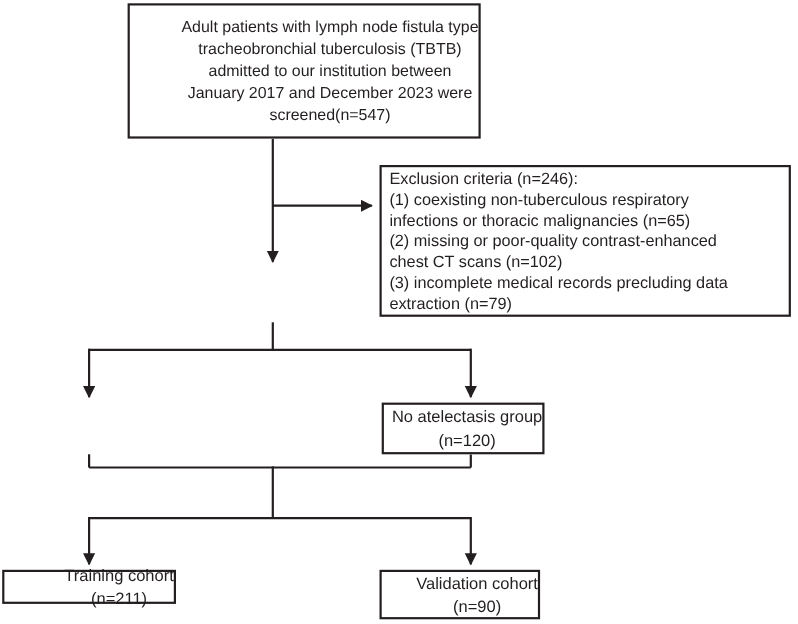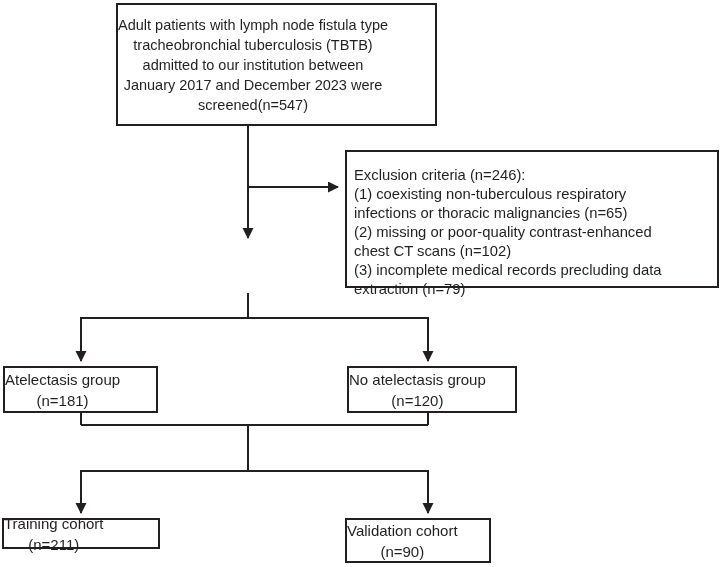--- a/index.html
+++ b/index.html
@@ -30,36 +30,36 @@
   .arrow-head {
     fill: var(--line-color, #231f20);
   }
   .box {
     position: absolute;
     box-sizing: border-box;
     background: var(--box-fill, #ffffff);
     border: 2px solid var(--box-border, #231f20);
     display: flex;
     align-items: center;
-    justify-content: flex-start;
+    justify-content: flex-end;
   }
   .box-text {
     white-space: pre;
     font-size: 15px;
     line-height: 20px;
     text-align: center;
   }
   .box-screened .box-text {
     font-size: 14.5px;
     line-height: 20px;
   }
   .box-exclusion {
     justify-content: flex-start;
     align-items: flex-start;
-    padding: 14px 7px;
+    padding: 2px 7px;
   }
   .box-exclusion .box-text {
     text-align: left;
     font-size: 14.8px;
     line-height: 19px;
   }
   .box-included .box-text,
   .group-box .box-text,
   .cohort-box .box-text {
     line-height: 21px;
@@ -108,26 +108,22 @@
     <div class="box-text">Exclusion criteria (n=246):
 (1) coexisting non-tuberculous respiratory
 infections or thoracic malignancies (n=65)
 (2) missing or poor-quality contrast-enhanced
 chest CT scans (n=102)
 (3) incomplete medical records precluding data
 extraction (n=79)</div>
   </div>
 
 
-  <div class="box group-box" style="left:3px; top:366px; width:155px; height:47px;">
-    <div class="box-text">Atelectasis group
-(n=181)</div>
-  </div>
 
-  <div class="box group-box" style="left:347px; top:366px; width:170px; height:47px;">
+  <div class="box group-box" style="left:347px; top:366px; width:148px; height:47px;">
     <div class="box-text">No atelectasis group
 (n=120)</div>
   </div>
 
   <div class="box cohort-box" style="left:2px; top:518px; width:158px; height:31px;">
     <div class="box-text">Training cohort
 (n=211)</div>
   </div>
 
   <div class="box cohort-box" style="left:345px; top:518px; width:146px; height:45px;">

